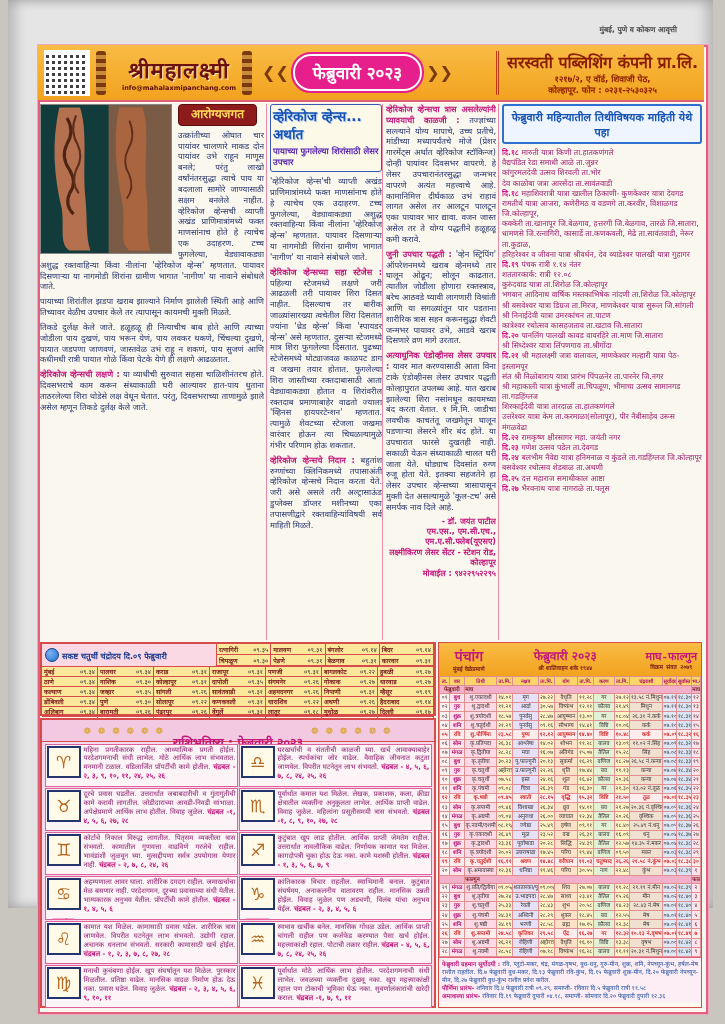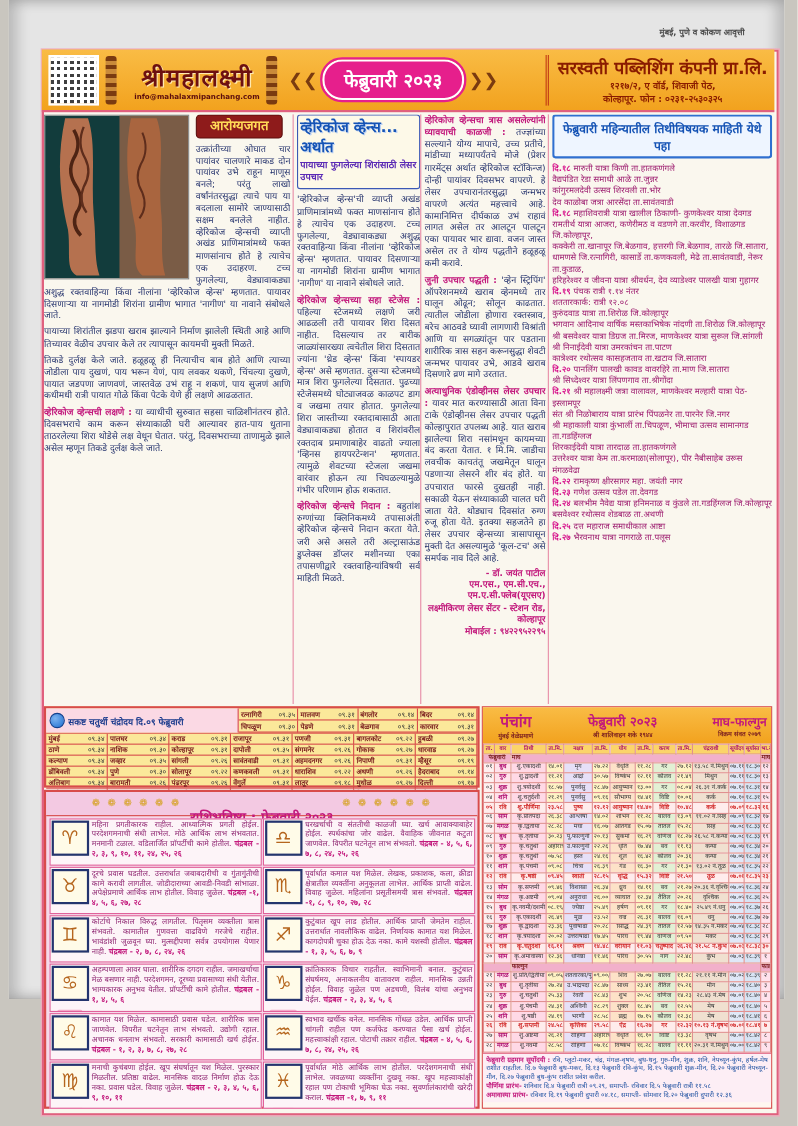--- a/index.html
+++ b/index.html
@@ -47,21 +47,21 @@
   .sgrid{flex:1;display:grid;grid-template-rows:1fr 1fr;}
   .srow{display:grid;grid-auto-flow:column;grid-auto-columns:1fr;}
   .scell{display:flex;justify-content:space-between;border-right:.5px solid #d84b4b;border-bottom:.5px solid #d84b4b;padding:0 2px;align-items:center;}
   .scell b{font-weight:bold;} .scell span{color:#333;}
   .sbody{display:grid;grid-template-rows:repeat(6,1fr);height:48px;}
   
   .pan{position:absolute;left:430px;top:642px;width:264px;height:366px;border:1.5px solid #d84b4b;box-sizing:border-box;background:#fff7f0;}
   .panhead{background:linear-gradient(#f9bc45,#f2a21e);display:flex;flex-wrap:wrap;align-items:center;padding:1px 4px;height:33px;box-sizing:border-box;}
   .panhead .t1{font-size:14px;font-weight:bold;color:#c2187c;}
   .panhead .t2{font-size:12px;font-weight:bold;color:#c2187c;margin:0 auto;}
-  .panhead .t3{font-size:11px;font-weight:bold;color:#c2187c;}
+  .panhead .t3{font-size:11px;font-weight:bold;color:#c2187c;font-family:Liberation Mono, monospace;}
   .panhead .s{font-size:5.8px;color:#7c2020;font-weight:bold;}
   table.pt{border-collapse:collapse;table-layout:fixed;width:100%;font-size:5.5px;color:#333;}
   table.pt td,table.pt th{border:.5px solid #e09090;padding:0 .5px;overflow:hidden;white-space:nowrap;text-align:center;height:8.1px;line-height:1;}
   table.pt th{background:#fbd46a;color:#b01070;font-size:5px;}
   tr.sun td{color:#d32f2f;font-weight:bold;background:#ffecec;}
   tr.month td{background:#f2b0cb;color:#7c2020;font-weight:bold;font-size:5.5px;height:7px;}
   .c-ta{background:#fff0f0;} .c-var{background:#ffe2ec;color:#b01070;font-weight:bold;} .c-ti{background:#ffd9e6;}
   .c-tm{background:#fff3c4;} .c-nak{background:#e6e0f8;} .c-yog{background:#fde2c8;} .c-kar{background:#e2f0d4;}
   .c-ras{background:#f0e0d0;} .c-ud{background:#e0e8f8;} .c-as{background:#d8e4f4;} .c-di{background:#ffe2ec;}
   .notes{border-top:1px solid #e0607e;background:#fdeef5;padding:2px 3px;font-size:6px;line-height:1.35;color:#1c4fa0;text-align:justify;}

